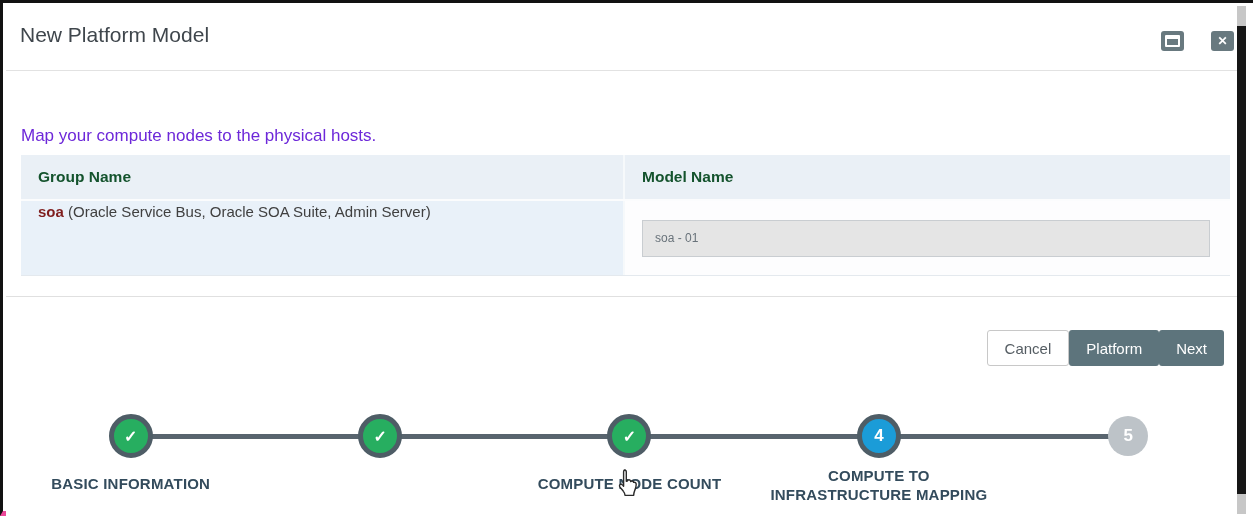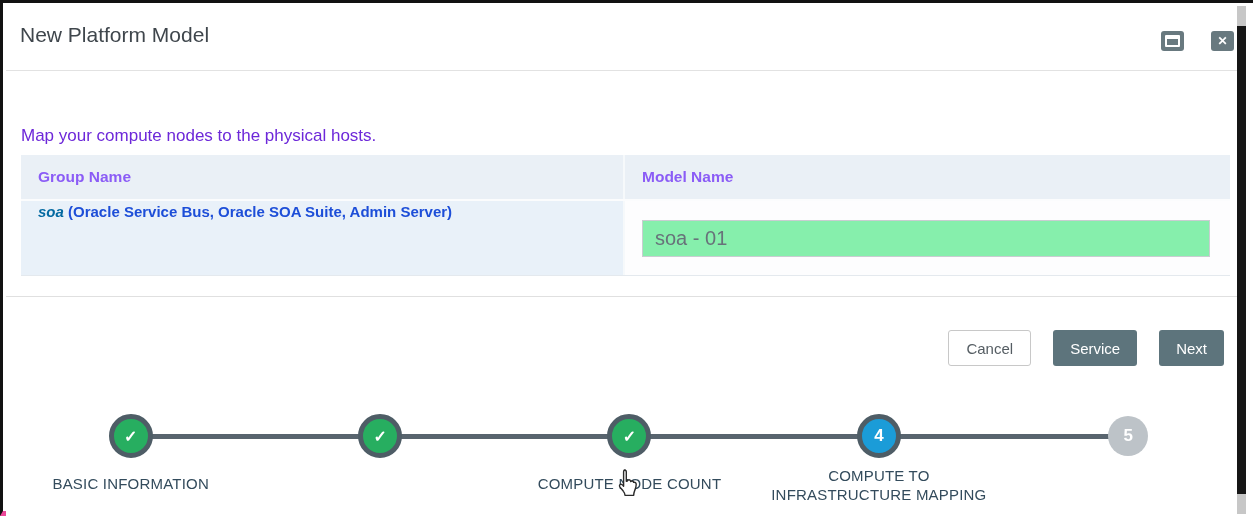--- a/index.html
+++ b/index.html
@@ -17,51 +17,51 @@
   .dlg-title { position:absolute; left:14px; top:17px; font-size:21px; color:#3f464c; }
   .win-btn { position:absolute; top:25px; width:23px; height:20px; background:#68797f; border-radius:3px; cursor:pointer; }
   .win-btn.max { left:1155px; }
   .win-btn.close { left:1205px; color:#fff; font-weight:bold; font-size:12px; text-align:center; line-height:20px; }
   .max-glyph { position:absolute; left:4px; top:4px; width:15px; height:12px; border:2px solid #fff; border-top-width:4px; border-radius:1px; }
 
   
   .instruction { position:absolute; left:18px; top:123px; font-size:17px; color:#6d28d9; }
   .grid { position:absolute; left:18px; top:152px; width:1209px; }
   .grid-header { display:flex; height:46px; background:#eaf0f6; border-bottom:2px solid #fbfcfd; }
-  .grid-header .cell { display:flex; align-items:center; font-weight:bold; font-size:15.5px; color:#8b5cf6; }
+  .grid-header .cell { display:flex; align-items:center; font-weight:bold; font-size:15.5px; color:#14532d; }
   .cell.c1 { width:604px; padding-left:17px; border-right:2px solid #f6f9fb; }
   .cell.c2 { flex:1; padding-left:17px; }
   .grid-row { display:flex; height:75px; border-bottom:1px solid #e4e9ee; }
   .grid-row .cell.c1 { background:#e9f1f9; flex-direction:column; align-items:flex-start; justify-content:center; font-size:15px; }
   .grid-row .cell.c2 { background:#fdfdfe; display:flex; align-items:center; padding-right:20px; }
-  .group-name { font-weight:bold; color:#0369a1; line-height:22px;font-style:italic; }
-  .group-detail { color:#1d4ed8; line-height:22px;font-weight:bold; }
-  .node-input { width:100%; height:37px; border:1px solid #c9cdd1; background:#86efac; font-family:"Liberation Sans", sans-serif; font-size:20px; color:#68727a; padding-left:12px; outline:none; }
+  .group-name { font-weight:bold; color:#7f1d1d; line-height:22px; }
+  .group-detail { color:#404040; line-height:22px; }
+  .node-input { width:100%; height:37px; border:1px solid #c9cdd1; background:#e5e5e5; font-family:"Liberation Sans", sans-serif; font-size:12px; color:#68727a; padding-left:12px; outline:none; }
 
   .divider { position:absolute; left:3px; width:1234px; height:1px; background:#e0e0e0; }
   .div1 { top:293px; }
   .div2 { top:388px; }
 
   
-  .btn-row { position:absolute; top:327px; left:3px; width:1218px; height:36px; display:flex; justify-content:flex-end; gap:22px; }
+  .btn-row { position:absolute; top:327px; left:3px; width:1218px; height:36px; display:flex; justify-content:flex-end; gap:0; }
   .btn { height:36px; border-radius:3px; font-family:"Liberation Sans", sans-serif; font-size:15px; padding:0 17px; cursor:pointer; }
   .btn.ghost { background:#fff; border:1px solid #c8c8c8; color:#555d63; }
   .btn.solid { background:#5d747c; border:none; color:#fff; }
 
   
   .stepper { position:absolute; left:3px; top:388px; width:1247px; height:125px; background:#fff; }
   .step-line { position:absolute; left:124px; top:43px; width:998px; height:5px; background:#58646e; }
   .steps { position:absolute; left:0; top:0; width:1247px; display:flex; }
   .step { width:249.4px; display:flex; flex-direction:column; align-items:center; }
   .circle { margin-top:23px; width:44px; height:44px; border-radius:50%; border:5px solid #4e5d66;
             display:flex; align-items:center; justify-content:center; color:#fff; font-weight:bold; position:relative; z-index:2; }
   .circle.done { background:#27ae60; font-size:16px; }
   .circle.active { background:#1b9cd8; font-size:17px; }
   .circle.future { background:#bdc3c8; border:none; width:40px; height:40px; margin-top:25px; font-size:17px; color:#fff; }
-  .step-label { margin-top:16px; width:240px; text-align:center; font-weight:normal; font-size:15px; color:#334b5c;
+  .step-label { margin-top:16px; width:240px; text-align:center; font-weight:bold; font-size:15px; color:#334b5c;
                 line-height:19px; white-space:pre-line; letter-spacing:0.2px; }
   .step.future .step-label { color:#c8cdd2; }
   .step.s4 .step-label { margin-top:8px; }
 
   .cursor { position:absolute; left:612px; top:465px; z-index:5; }
 </style>
 </head>
 <body>
 
 <div class="modal">
@@ -91,21 +91,21 @@
       <div class="cell c2">
         <input class="node-input" type="text" value="soa - 01" style="">
       </div>
     </div>
   </div>
 
   <div class="divider div1"></div>
 
   <div class="btn-row">
     <button class="btn ghost">Cancel</button>
-    <button class="btn solid">Service</button>
+    <button class="btn solid">Platform</button>
     <button class="btn solid">Next</button>
   </div>
 
   <div class="divider div2"></div>
 
   <div class="stepper">
     <div class="step-line"></div>
     <div class="steps">
       <div class="step">
         <div class="circle done">

